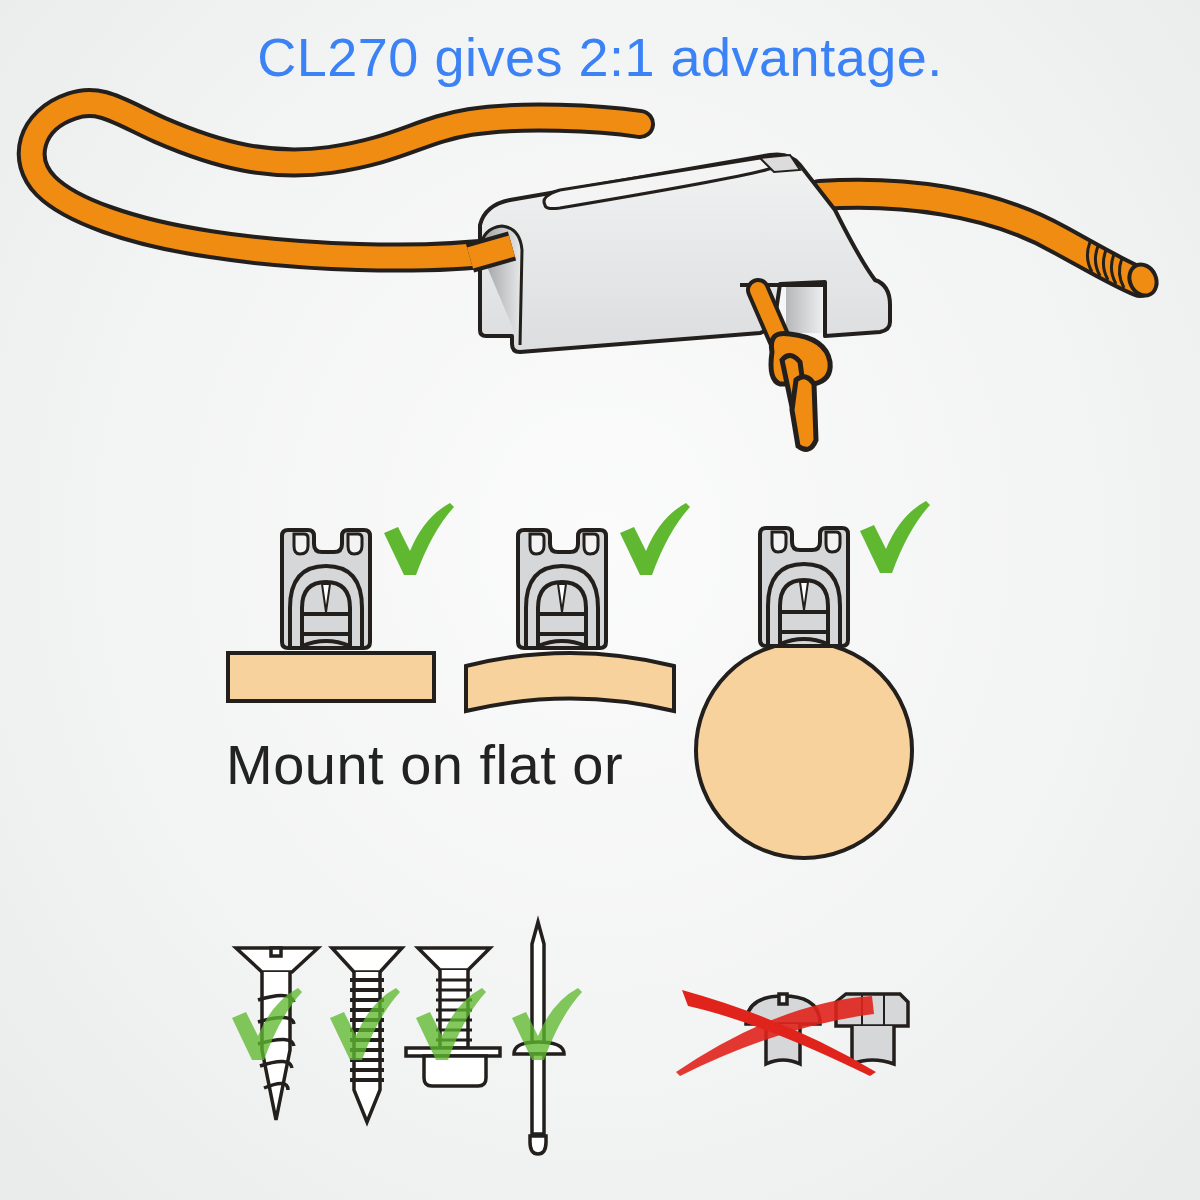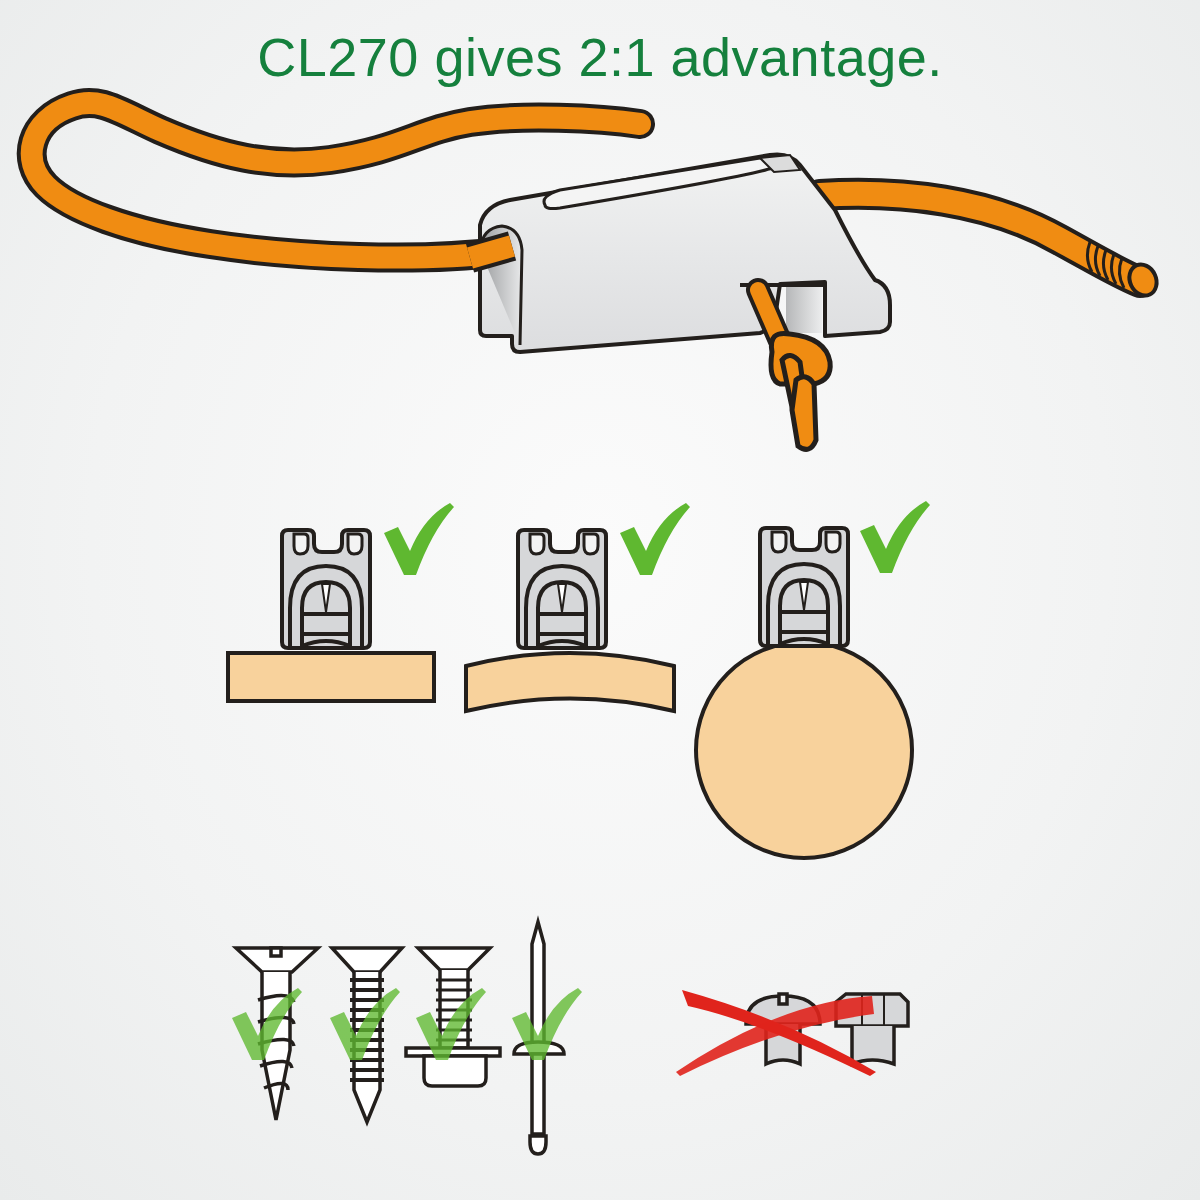--- a/index.html
+++ b/index.html
@@ -6,21 +6,21 @@
   body {
     width: 1200px; height: 1200px; overflow: hidden;
     background: radial-gradient(ellipse at 50% 45%, #fbfbfb 0%, #f2f3f3 60%, #e9ebeb 100%);
     position: relative;
     font-family: "Liberation Sans", sans-serif;
     color: #262626;
   }
   .title {
     position: absolute; left: 0; width: 1200px; top: 26px;
     text-align: center; font-size: 54px; letter-spacing: 0.5px;
-    color: #15803d;
+    color: #3b82f6;
   }
   .caption {
     position: absolute; left: 226px; top: 733px;
     font-size: 56px; line-height: 64px; color: #222;
     letter-spacing: 0.5px;
   }
   svg { position: absolute; left: 0; top: 0; }
 </style>
 </head>
 <body>
@@ -155,13 +155,14 @@
     <path d="M862,994 V1026 M884,994 V1026" stroke-width="2"></path>
     <path d="M852,1026 V1064 Q872,1056 894,1064 V1026"></path>
   </g>
   <g fill="#e0241c">
     <path d="M682,990 L688,1006 Q760,1022 870,1076 L876,1072 Q790,1020 682,990 Z"></path>
     <path d="M676,1072 L680,1076 Q780,1026 874,1014 L872,996 Q780,1002 676,1072 Z" opacity="0.9"></path>
   </g>
 </svg>
 
 <div class="caption">
+  <div>Mount on flat or</div>
 </div>
 
 </body></html>

